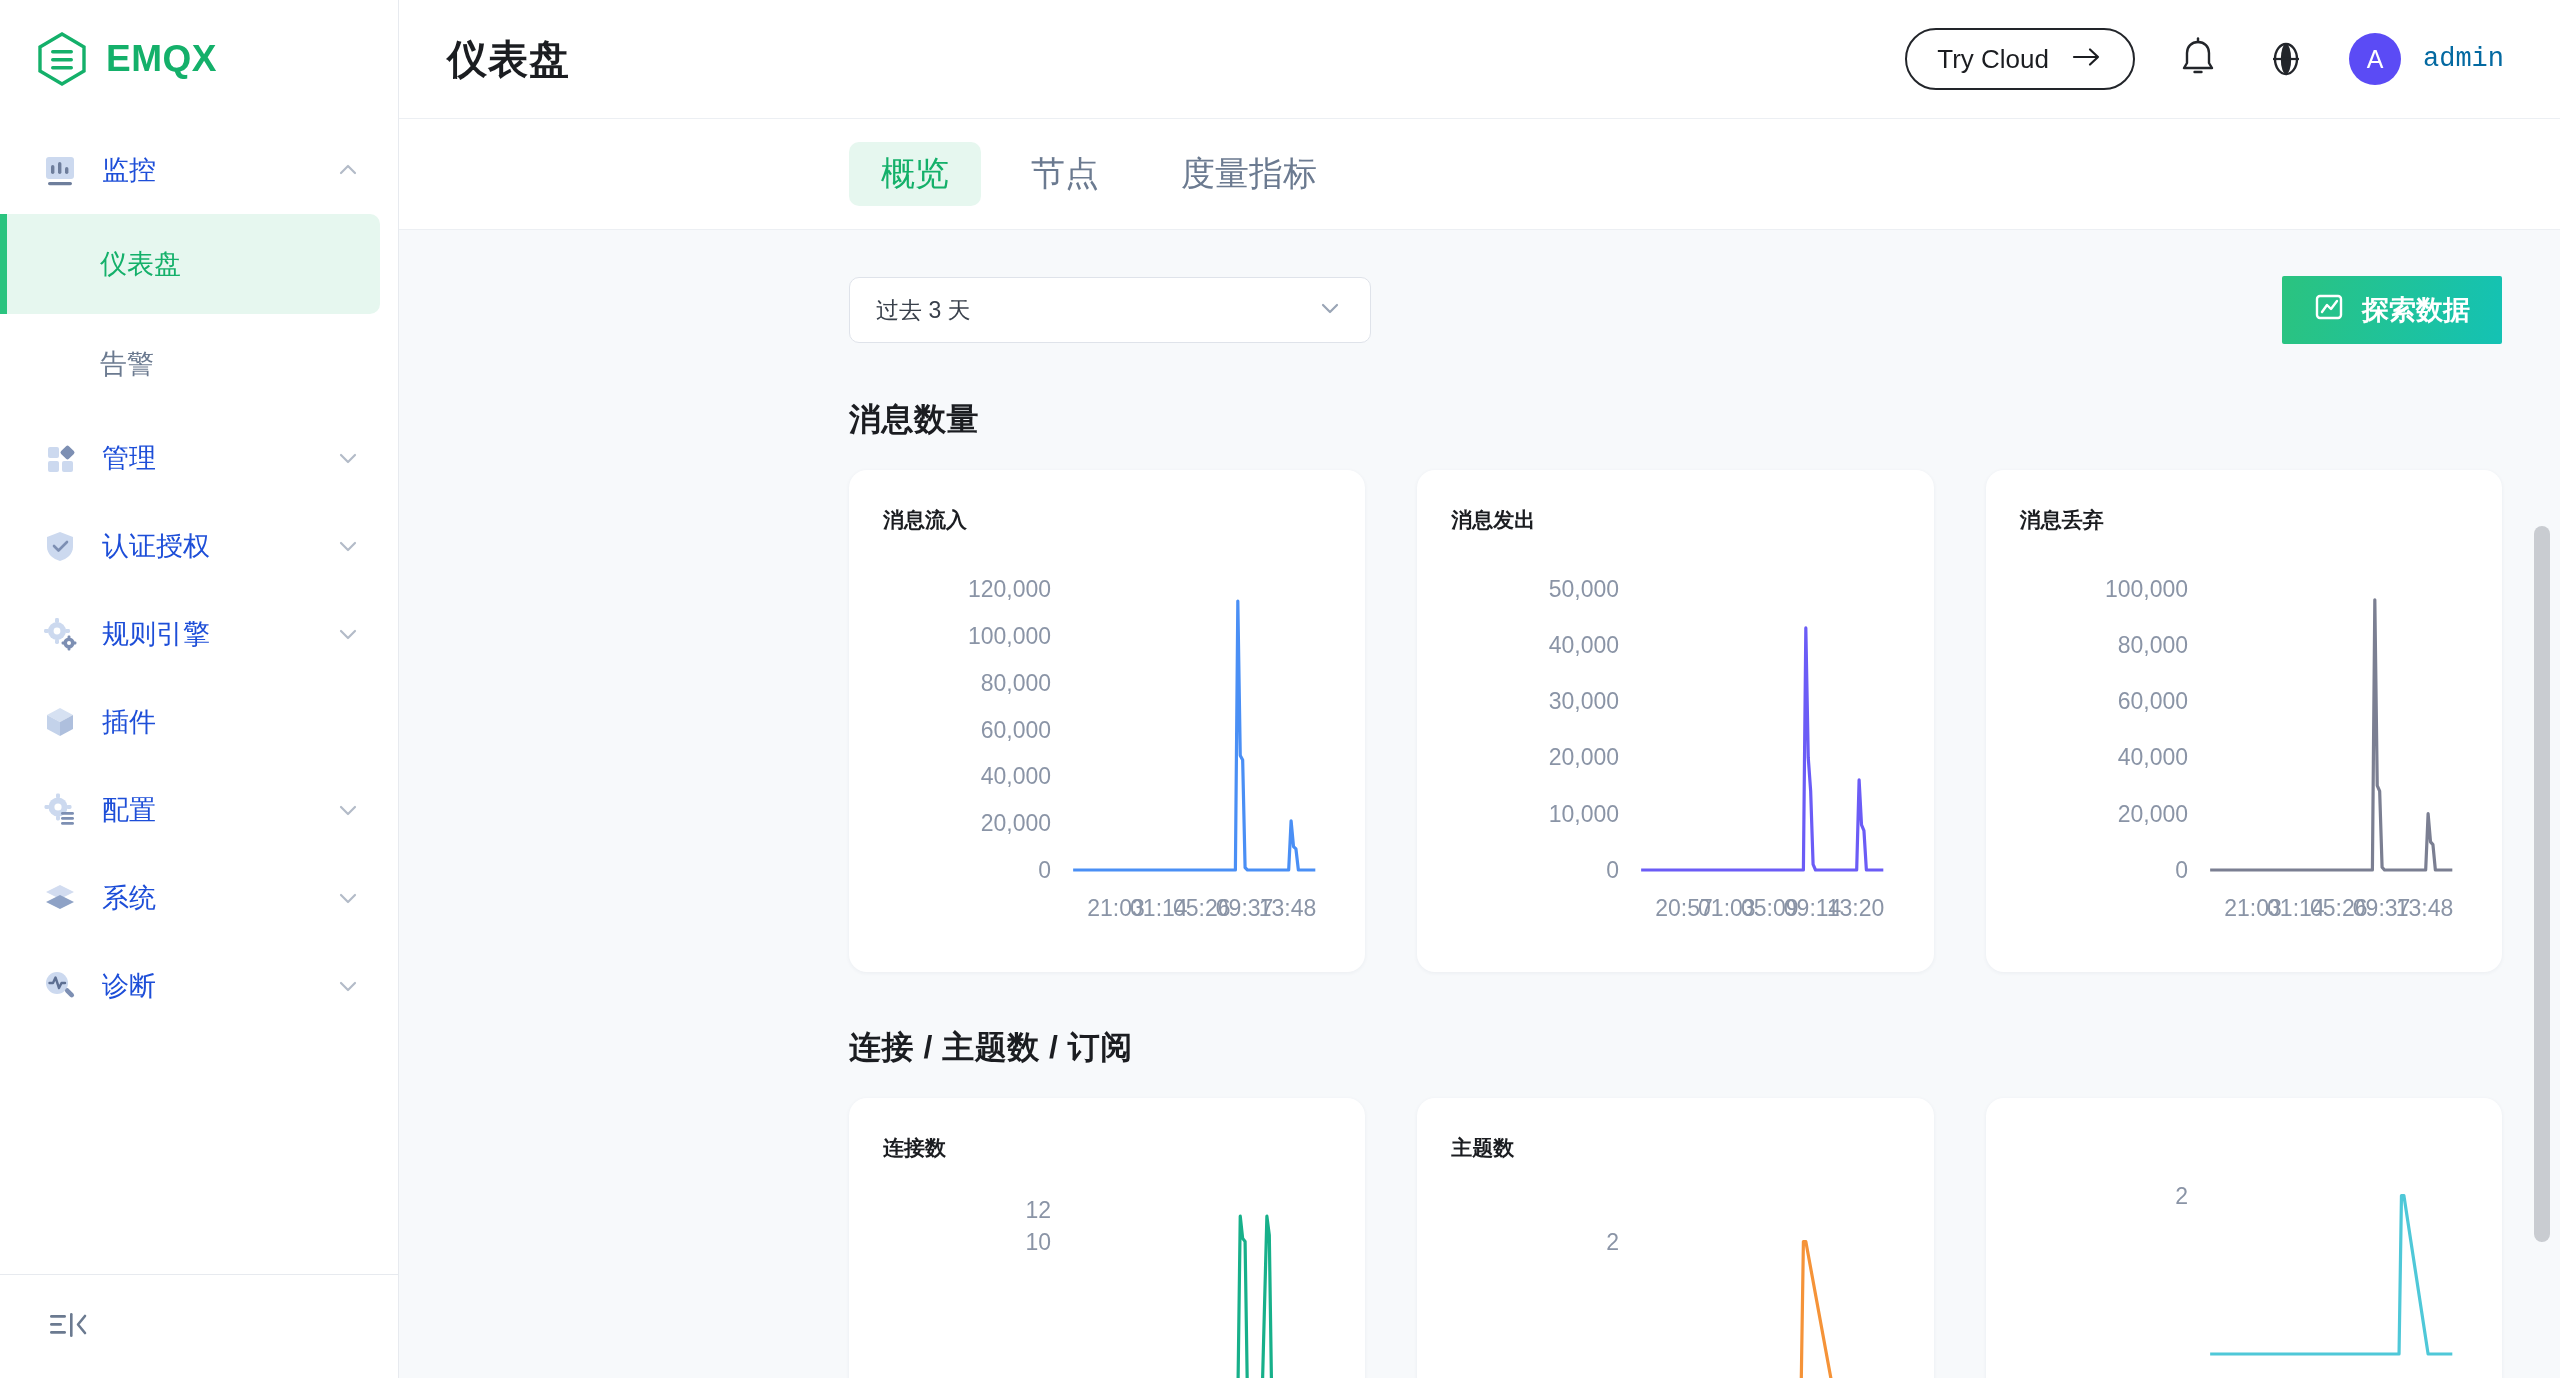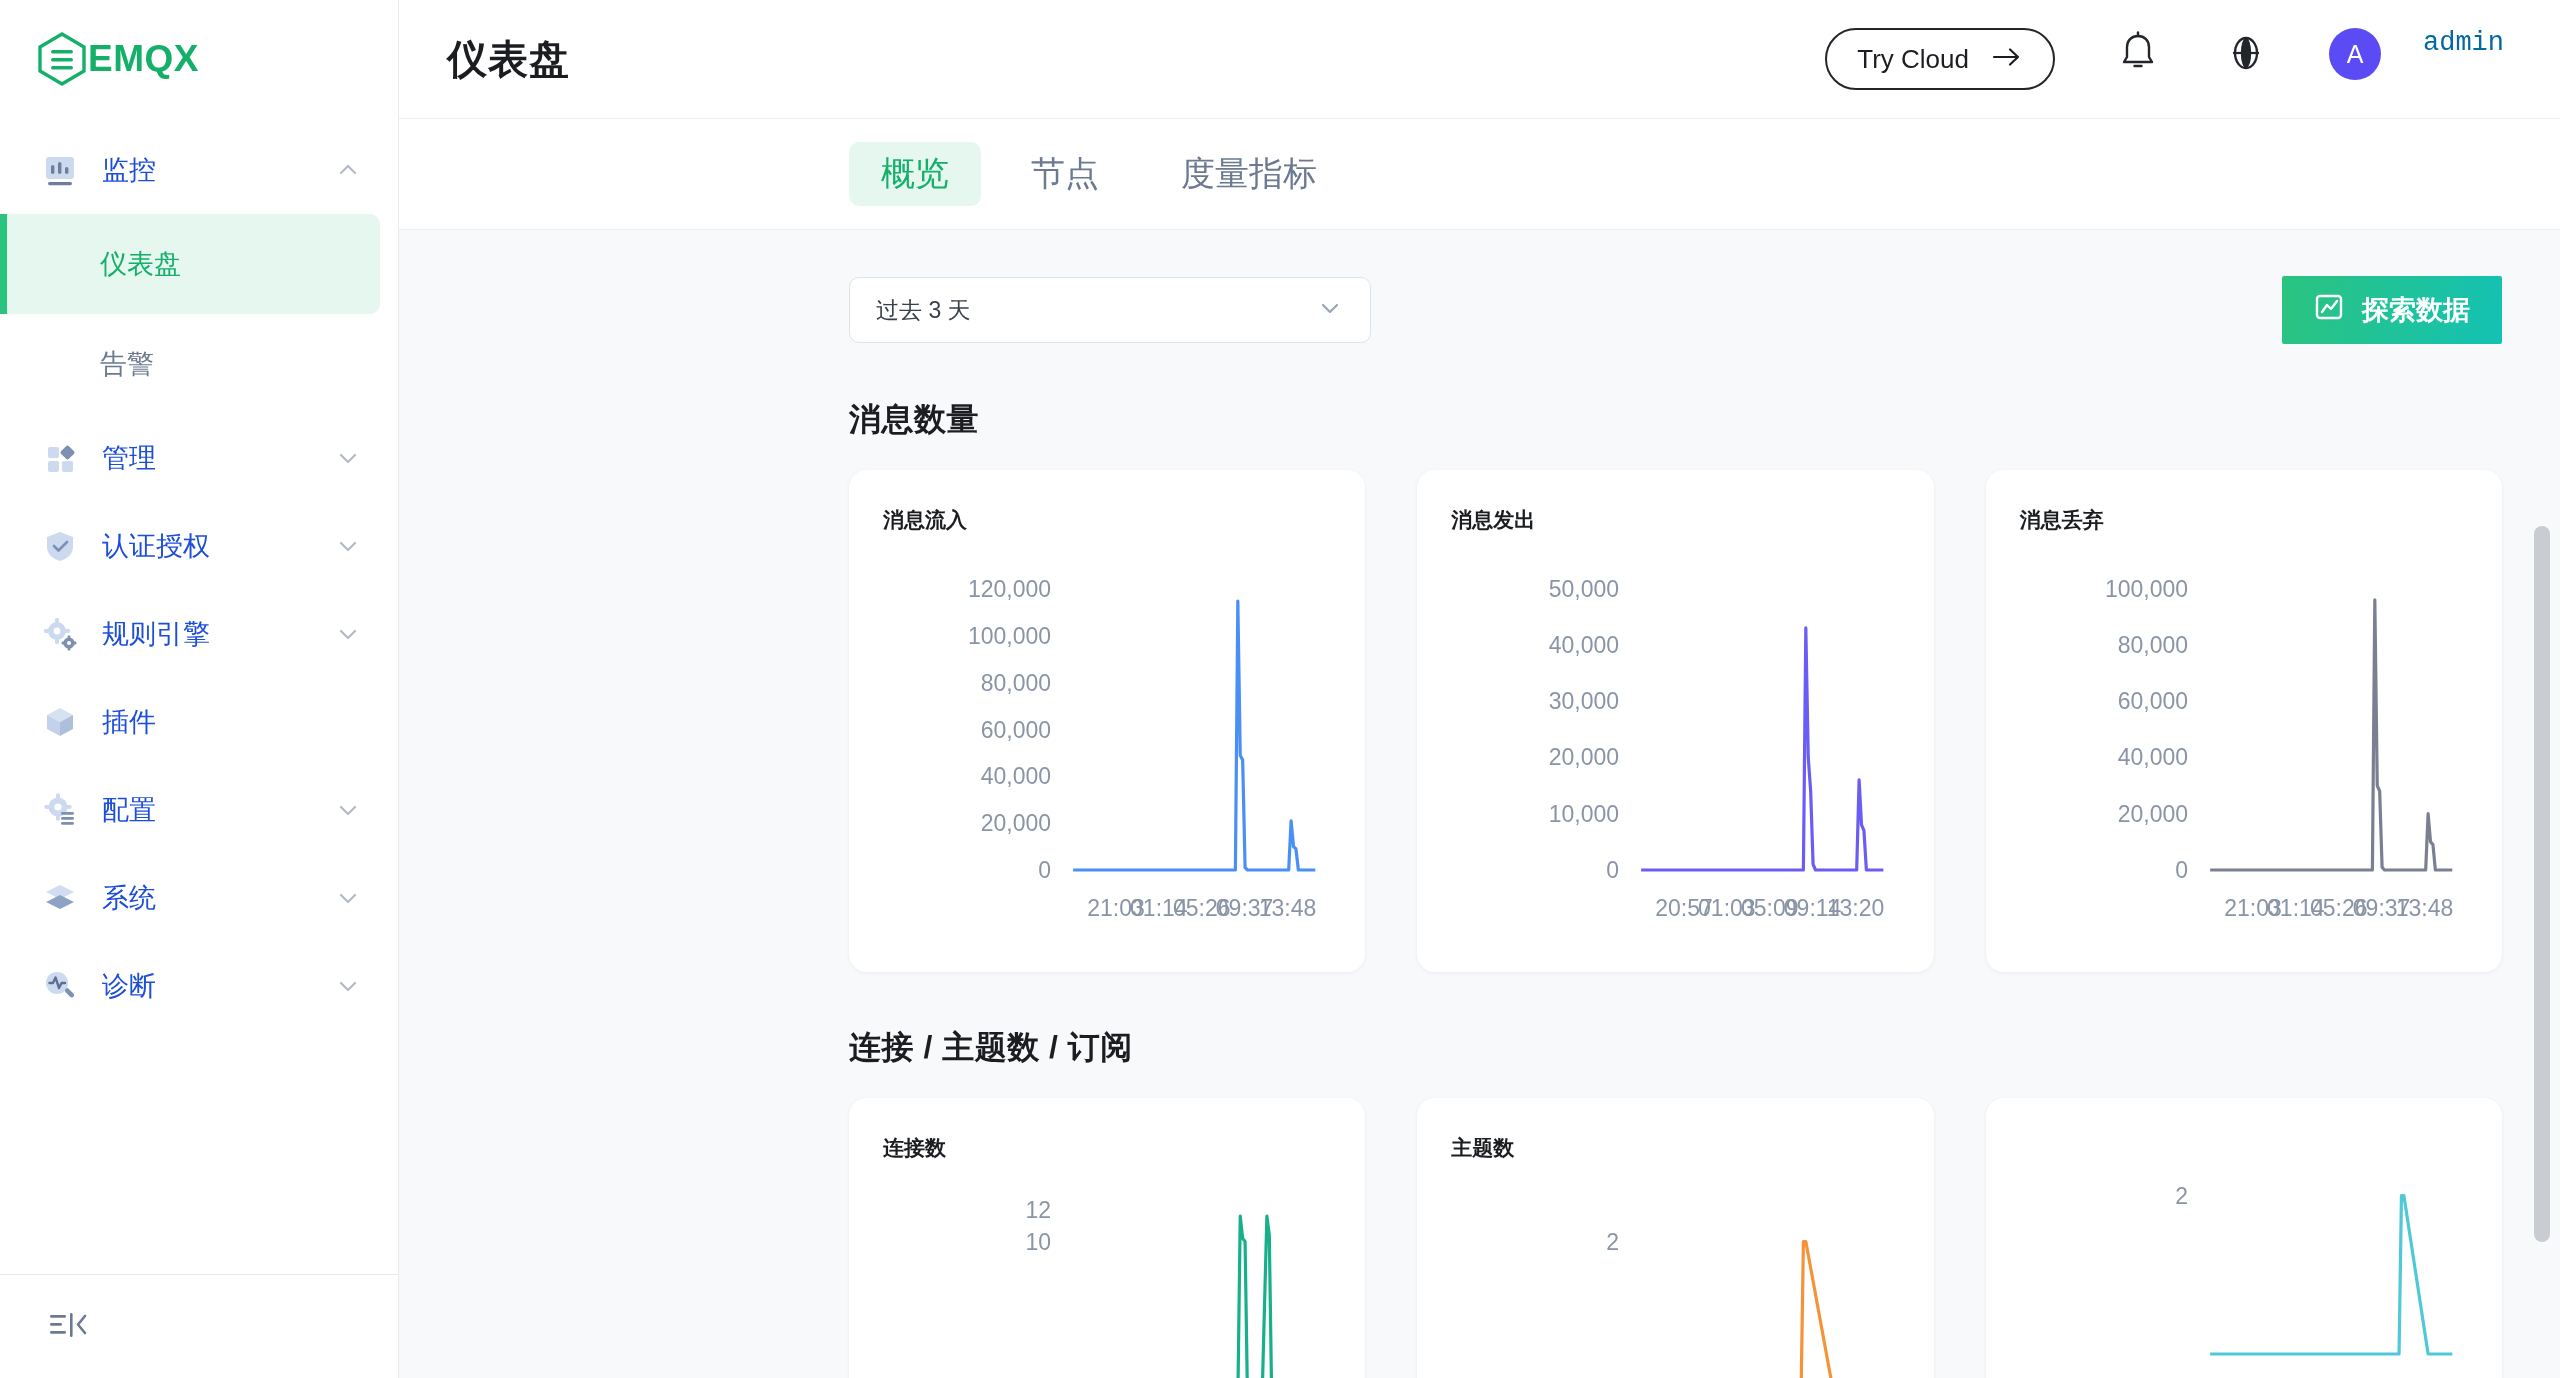--- a/index.html
+++ b/index.html
@@ -9,21 +9,21 @@
     background: #ffffff; overflow: hidden;
   }
   #app { display: flex; width: 2560px; height: 1378px; }
 
   
   #sidebar {
     width: 399px; height: 1378px; background: #ffffff;
     border-right: 1px solid #e7eaef;
     display: flex; flex-direction: column; position: relative; flex: 0 0 399px;
   }
-  .brand { height: 118px; display: flex; align-items: center; padding-left: 36px; }
+  .brand { height: 118px; display: flex; align-items: center; padding-left: 36px; gap: 18px; }
   .brand-logo { width: 52px; height: 56px; flex: 0 0 52px; }
   .brand-name { font-size: 37px; font-weight: 700; color: #14b06a; letter-spacing: 0.5px; }
 
   .nav { flex: 1 1 auto; padding-top: 8px; overflow: hidden; }
   .nav-group { }
   .nav-item {
     height: 88px; display: flex; align-items: center; padding: 0 36px 0 40px;
     gap: 22px; cursor: pointer; position: relative;
   }
   .nav-item .nav-ico { width: 40px; height: 40px; flex: 0 0 40px; display: flex; align-items: center; justify-content: center; }
@@ -48,21 +48,21 @@
 
   
   #main { flex: 1 1 auto; height: 1378px; display: flex; flex-direction: column; background: #f7f9fb; min-width: 0; }
 
   .topbar {
     height: 118px; background: #fff; display: flex; align-items: center;
     padding: 0 56px 0 48px; flex: 0 0 118px;
   }
   .page-title { font-size: 40px; font-weight: 700; color: #1b1d21; letter-spacing: 1px; }
   .topbar-spacer { flex: 1 1 auto; }
-  .topbar-right { display: flex; align-items: flex-start; gap: 58px; }
+  .topbar-right { display: flex; align-items: center; gap: 38px; }
   .try-cloud {
     height: 62px; border: 2px solid #22252a; border-radius: 31px;
     display: flex; align-items: center; gap: 22px; padding: 0 30px; cursor: pointer; background: #fff;
   }
   .try-cloud .tc-label { font-size: 26px; color: #1b1d21; }
   .icon-btn { width: 50px; height: 50px; display: flex; align-items: center; justify-content: center; cursor: pointer; }
   .avatar {
     width: 52px; height: 52px; border-radius: 50%; background: #5b4bf5; color: #fff;
     display: flex; align-items: center; justify-content: center; font-size: 25px; font-weight: 500;
   }

